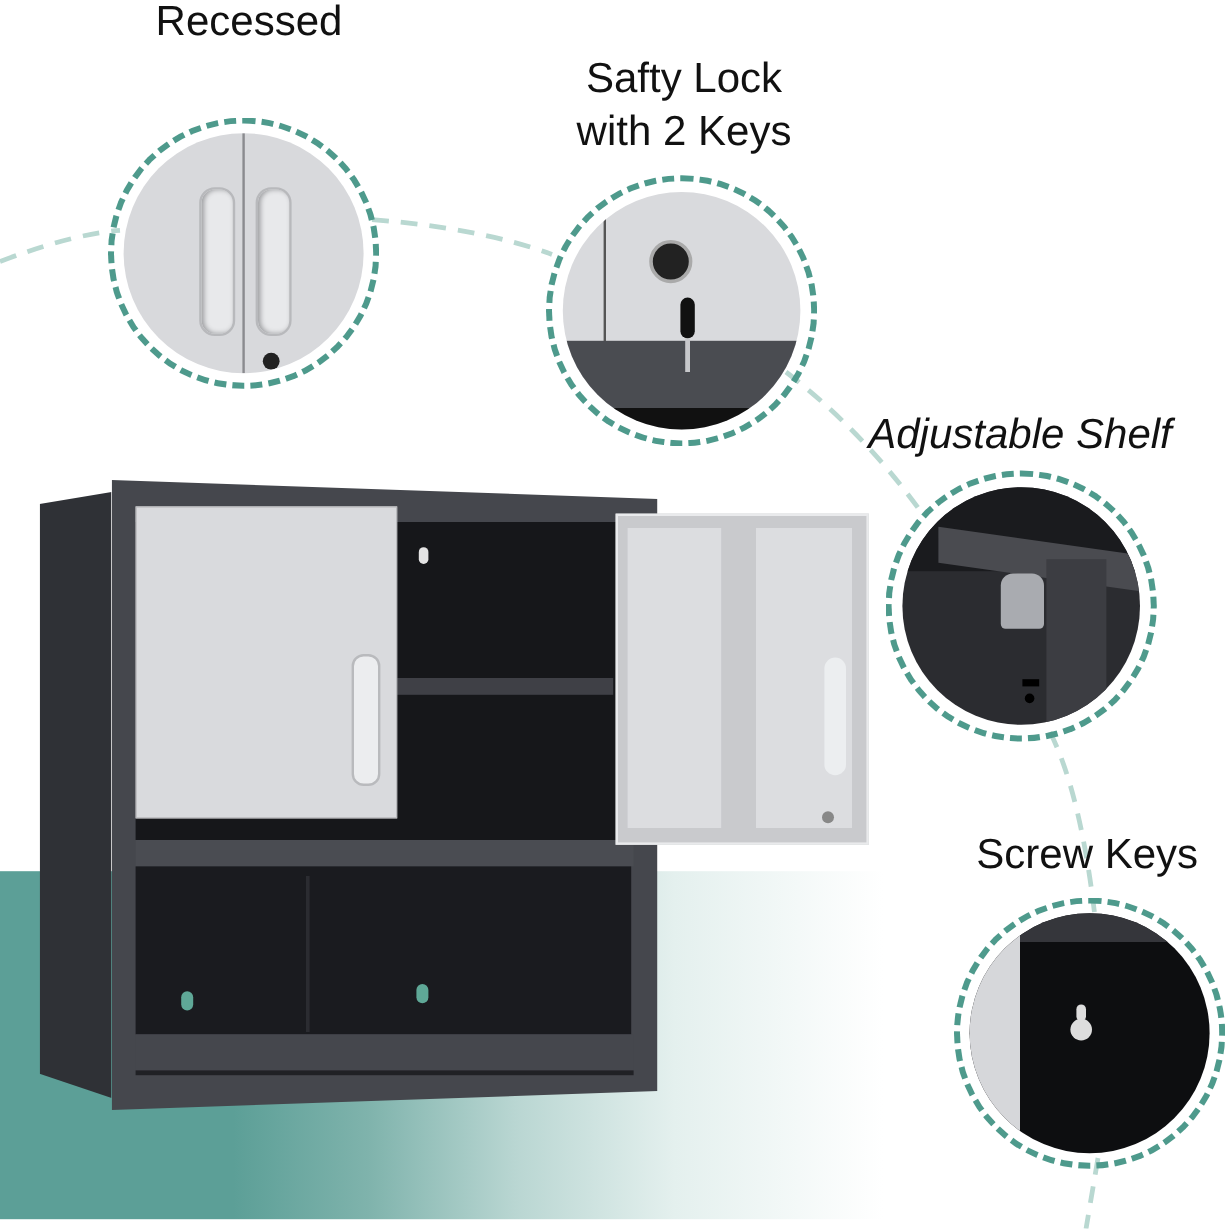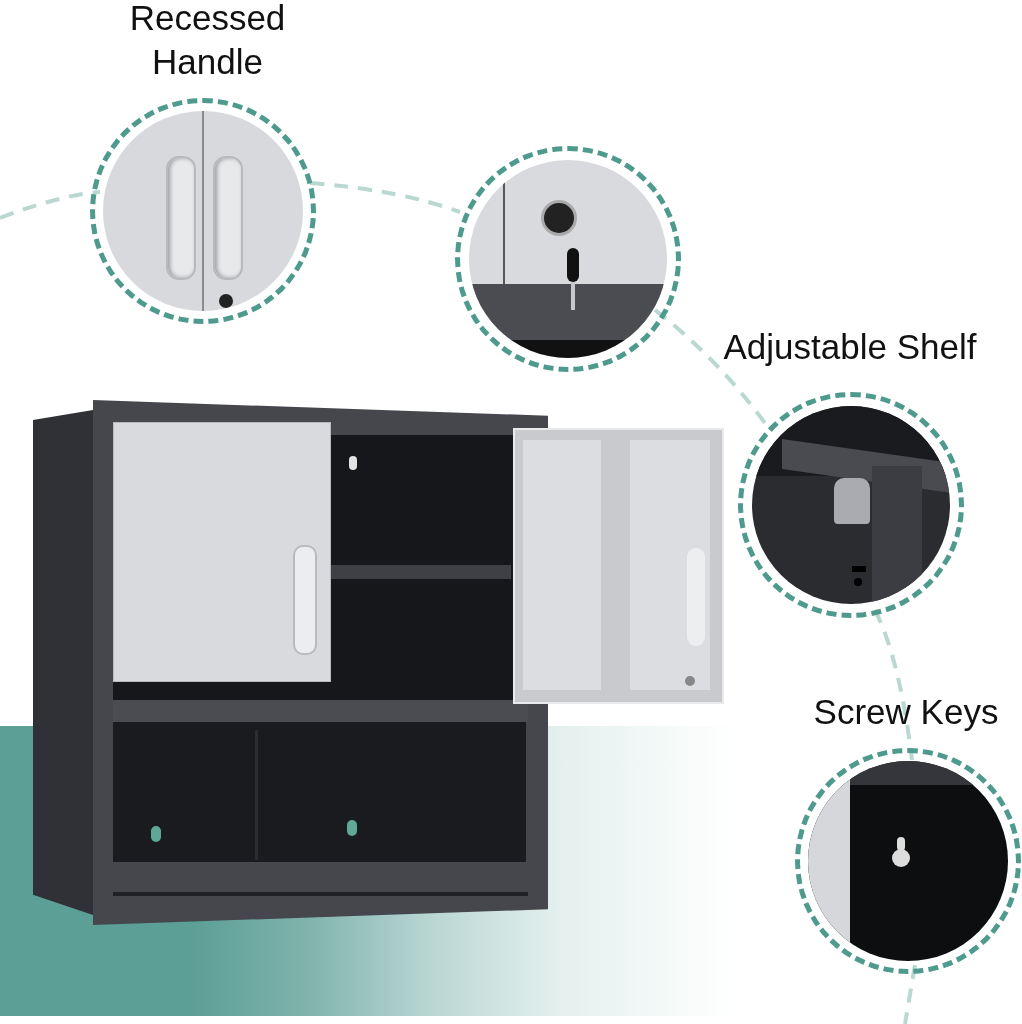--- a/index.html
+++ b/index.html
@@ -21,43 +21,44 @@
 <svg class="lines" width="1022" height="1024">
   <path d="M0,218 Q60,195 100,192" stroke="#b9d8d1" stroke-width="4" fill="none" stroke-dasharray="14,10"></path>
   <path d="M310,183 Q400,190 460,212" stroke="#b9d8d1" stroke-width="4" fill="none" stroke-dasharray="14,10"></path>
   <path d="M655,310 Q720,360 770,430" stroke="#b9d8d1" stroke-width="4" fill="none" stroke-dasharray="14,10"></path>
   <path d="M875,610 Q900,660 912,760" stroke="#b9d8d1" stroke-width="4" fill="none" stroke-dasharray="14,10"></path>
   <path d="M915,965 L905,1024" stroke="#b9d8d1" stroke-width="4" fill="none" stroke-dasharray="14,10"></path>
 </svg>
 
 <div class="label" style="left:100px;top:-4px;width:215px;">
   <div>Recessed</div>
-  <div>Handle</div>
 </div>
 <div class="circle" style="left:90px;top:98px;width:226px;height:226px;"></div>
 <div class="circle-inner" style="left:103px;top:111px;width:200px;height:200px;background:#d8d9dc;">
   <div style="position:absolute;left:99px;top:0;width:2px;height:200px;background:#8a8b8f;"></div>
   <div style="position:absolute;left:63px;top:45px;width:26px;height:120px;border-radius:13px;border:2px solid #b8b9bc;background:#e8e9eb;box-shadow:inset 2px 0 4px #9a9b9e;"></div>
   <div style="position:absolute;left:110px;top:45px;width:26px;height:120px;border-radius:13px;border:2px solid #b8b9bc;background:#e8e9eb;box-shadow:inset 2px 0 4px #9a9b9e;"></div>
   <div style="position:absolute;left:116px;top:183px;width:14px;height:14px;border-radius:50%;background:#222;"></div>
 </div>
 
 <div class="label" style="left:460px;top:44px;width:220px;">
+  <div>Safty Lock</div>
+  <div>with 2 Keys</div>
 </div>
 <div class="circle" style="left:455px;top:146px;width:226px;height:226px;"></div>
 <div class="circle-inner" style="left:469px;top:160px;width:198px;height:198px;background:#d9dadd;">
   <div style="position:absolute;left:34px;top:0;width:2px;height:125px;background:#555;"></div>
   <div style="position:absolute;left:0;top:124px;width:198px;height:56px;background:#4a4c51;"></div>
   <div style="position:absolute;left:0;top:180px;width:198px;height:20px;background:#111;"></div>
   <div style="position:absolute;left:72px;top:40px;width:30px;height:30px;border-radius:50%;background:#222;border:3px solid #aaa;"></div>
   <div style="position:absolute;left:98px;top:88px;width:12px;height:34px;border-radius:6px;background:#111;"></div>
   <div style="position:absolute;left:102px;top:122px;width:4px;height:28px;background:#c7c8cb;"></div>
 </div>
 
-<div class="label" style="left:705px;top:325px;width:290px;">
+<div class="label" style="left:705px;top:340px;width:290px;font-style:italic;">
   <div>Adjustable Shelf</div>
 </div>
 <div class="circle" style="left:738px;top:392px;width:226px;height:226px;"></div>
 <div class="circle-inner" style="left:752px;top:406px;width:198px;height:198px;background:#2b2c30;">
   <div style="position:absolute;left:0;top:0;width:198px;height:70px;background:#1a1b1e;"></div>
   <div style="position:absolute;left:30px;top:45px;width:170px;height:30px;background:#4a4b50;transform:skewY(8deg);"></div>
   <div style="position:absolute;left:120px;top:60px;width:50px;height:140px;background:#3c3d42;"></div>
   <div style="position:absolute;left:82px;top:72px;width:36px;height:46px;border-radius:10px 10px 4px 4px;background:#a9abb0;"></div>
   <div style="position:absolute;left:100px;top:160px;width:14px;height:6px;background:#000;"></div>
   <div style="position:absolute;left:102px;top:172px;width:8px;height:8px;border-radius:50%;background:#000;"></div>

